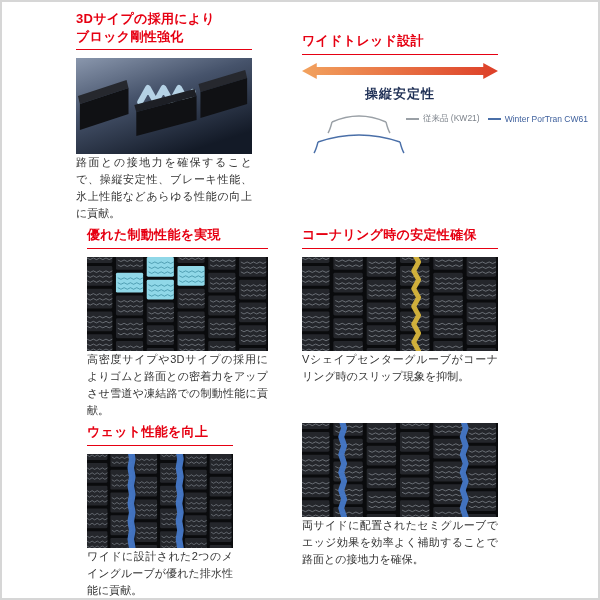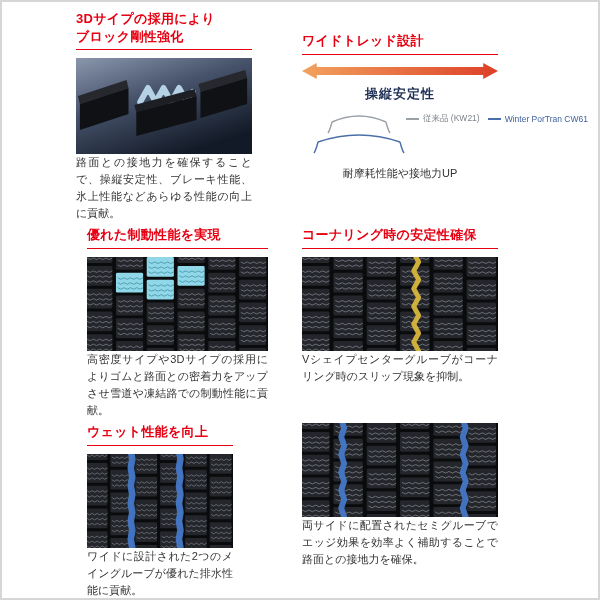--- a/index.html
+++ b/index.html
@@ -82,21 +82,20 @@
         <div class="lg lg0">
             <span class="sw sw0"></span>
             <span>従来品 (KW21)</span>
           </div>
         <div class="lg lg1">
             <span class="sw sw1"></span>
             <span>Winter PorTran CW61</span>
           </div>
       </div>
     </div>
-    <div class="caption">耐摩耗性能や接地力UP</div>
   </section>
 
   <section class="sec" style="left:85px;top:224px;width:181px">
     <h2 class="hd"><span>優れた制動性能を実現</span></h2>
     <div class="tread"><svg viewBox="0 0 200 95" width="100%" height="100%" preserveAspectRatio="none">
           <rect width="200" height="95" fill="#0a0b0d"></rect>
           <rect x="-2" y="-14" width="30" height="20" rx="1.5" fill="#24262b"></rect>
           <path d="M0 -9 l3.5 1.6 l3.5 -1.6 l3.5 1.6 l3.5 -1.6 l3.5 1.6 l3.5 -1.6 l3.5 1.6 l3.5 -1.6" fill="none" stroke="#8d939b" stroke-width="0.8" opacity="0.85"></path>
           <path d="M0 -4 l3.5 1.6 l3.5 -1.6 l3.5 1.6 l3.5 -1.6 l3.5 1.6 l3.5 -1.6 l3.5 1.6 l3.5 -1.6" fill="none" stroke="#8d939b" stroke-width="0.8" opacity="0.85"></path>
           <path d="M0 1 l3.5 1.6 l3.5 -1.6 l3.5 1.6 l3.5 -1.6 l3.5 1.6 l3.5 -1.6 l3.5 1.6 l3.5 -1.6" fill="none" stroke="#8d939b" stroke-width="0.8" opacity="0.85"></path>

